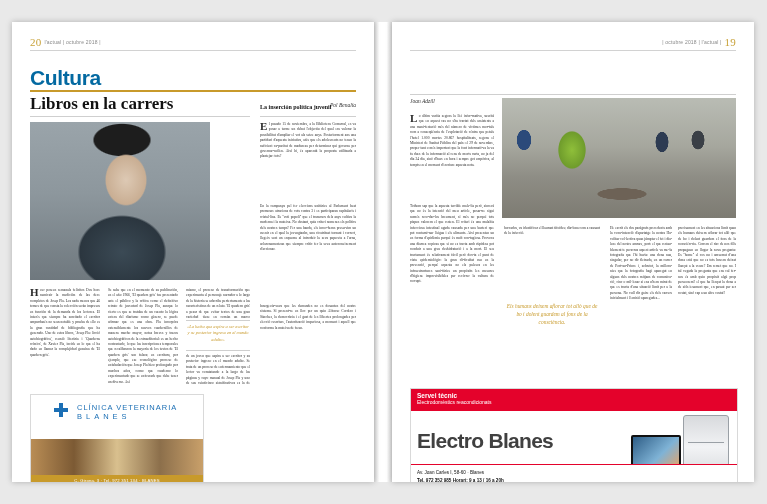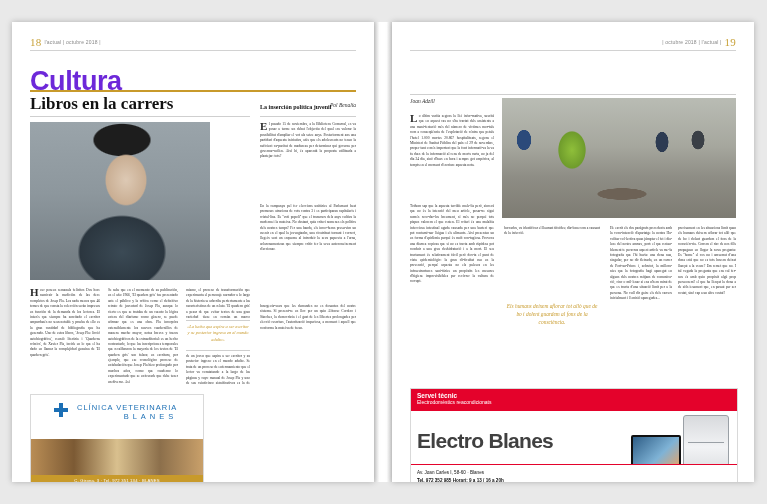--- a/index.html
+++ b/index.html
@@ -61,22 +61,22 @@
     top: 28px;
     height: 1px;
     background: #d2d2d2;
   }
 
   
   .section-title {
     position: absolute;
     left: 18px;
     top: 44px;
-    font-size: 27px;
-    color: #6d28d9;
+    font-size: 21px;
+    color: #0369a1;
     font-family: "Liberation Sans", sans-serif;
     font-weight: bold;
     letter-spacing: -.4px;
   }
   .rule-gold {
     position: absolute;
     left: 18px;
     right: 18px;
     top: 68px;
     height: 2px;
@@ -178,21 +178,21 @@
     overflow: hidden;
   }
   .ad-vet { }
   .vet-top {
     position: absolute; left:0; right:0; top:0; height: 42px; background: #ffffff;
   }
   .vet-name {
     position: absolute; left: 46px; top: 8px;
     font-size: 7.5px; color: #1b6fb5; font-family: "Liberation Sans", sans-serif; letter-spacing: 1px;
   }
-  .vet-name small { display:block; font-size: 7.5px; letter-spacing: 4px; text-align: right; }
+  .vet-name small { display:block; font-size: 7.5px; letter-spacing: 4px; }
   .vet-cross {
     position: absolute; left: 22px; top: 7px; width: 16px; height: 16px;
   }
   .vet-addr {
     position: absolute; left: 0; right: 0; top: 44px;
     font-size: 4.4px; text-align: center; color: #222; font-family: "Liberation Sans", sans-serif;
   }
   .vet-strip {
     position: absolute; left: 0; right: 0; bottom: 12px; height: 36px;
     background: linear-gradient(90deg,#b98d55,#7c5a34,#d9c08e,#8c6f4b,#c9a06a);
@@ -270,21 +270,21 @@
 </head>
 <body>
 
 <div class="spread">
 
   <div class="gutter"></div>
 
   <div class="page page-left">
 
     <div class="runhead left">
-      <span class="folio">18</span><span>l'actual | octubre 2018 |</span>
+      <span class="folio">20</span><span>l'actual | octubre 2018 |</span>
     </div>
     <div class="rule-top" style="left:18px; right:18px;"></div>
 
     <div class="section-title">Cultura</div>
     <div class="rule-gold"></div>
 
     <div class="headline-l">Libros en la carrers</div>
     <div class="byline-l">Pol Benalía</div>
 
     <div class="thin-rule" style="left:18px; width:220px; top:94px;"></div>

